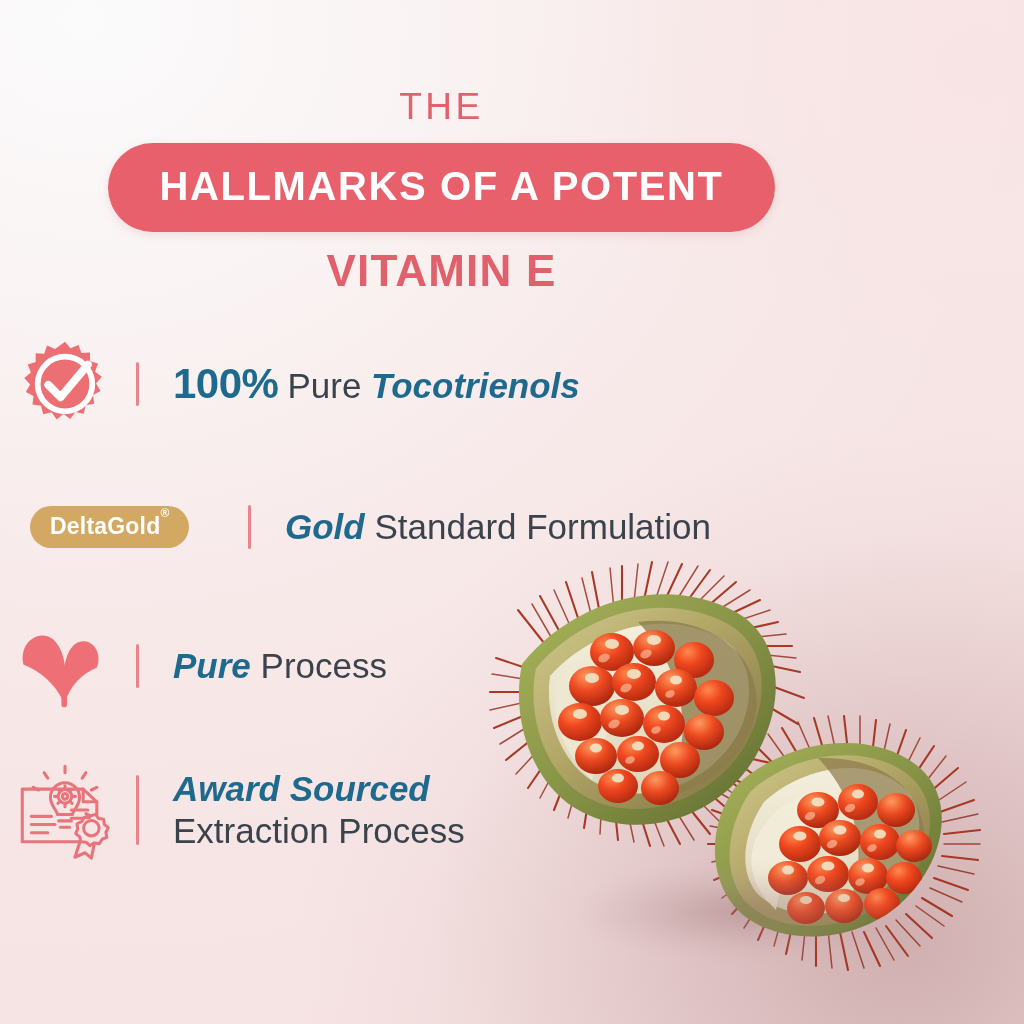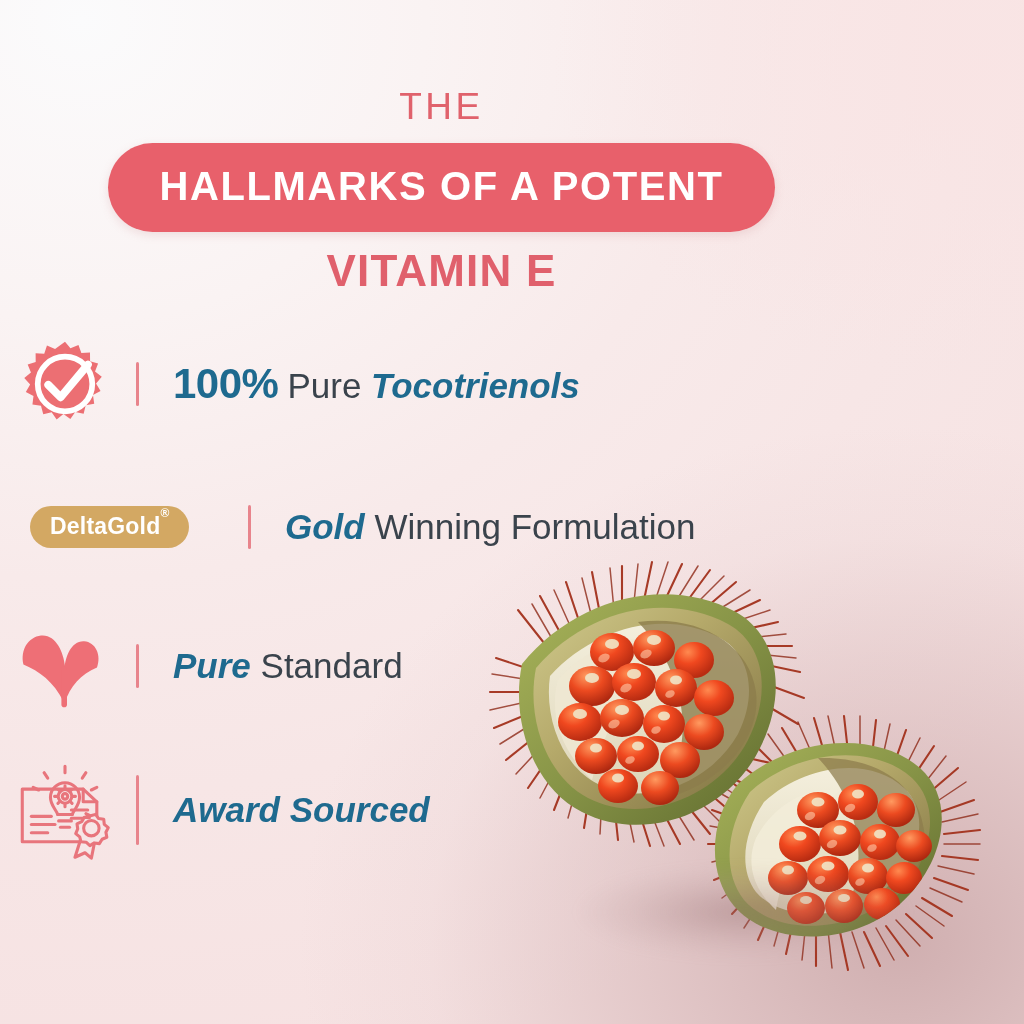--- a/index.html
+++ b/index.html
@@ -197,37 +197,37 @@
       <div class="feat-text"><span class="num-blue">100%</span><span class="plain" style="margin-left:9px;">Pure</span> <span class="em-blue">Tocotrienols</span></div>
     </div>
   </div>
 
   <div class="feature" style="top:487px; height:80px;">
     <div class="icon-cell wide">
       <div class="deltagold-pill"><span>DeltaGold</span><sup>®</sup></div>
     </div>
     <div class="divider" style="margin-left:0;"></div>
     <div class="text-block">
-      <div class="feat-text"><span class="em-blue">Gold</span> <span class="plain">Winning Formulation</span></div>
+      <div class="feat-text"><span class="em-blue">Gold</span> <span class="plain">Standard Formulation</span></div>
     </div>
   </div>
 
   <div class="feature" style="top:620px; height:92px;">
     <div class="icon-cell">
       <svg width="96" height="84" viewBox="0 0 120 104">
         <g fill="#ee6f76">
           <path d="M58 96 C46 72 28 58 8 50 C4 32 14 16 30 14 C48 12 58 34 60 52 C61 66 60 84 58 96 Z"></path>
           <path d="M60 98 C66 78 80 62 100 54 C106 38 98 22 84 21 C68 20 60 40 59 58 C58 72 59 88 60 98 Z"></path>
         </g>
         <path d="M59 56 L59 100" stroke="#ee6f76" stroke-width="7" stroke-linecap="round" fill="none"></path>
       </svg>
     </div>
     <div class="divider"></div>
     <div class="text-block">
-      <div class="feat-text"><span class="em-blue">Pure</span> <span class="plain">Standard</span></div>
+      <div class="feat-text"><span class="em-blue">Pure</span> <span class="plain">Process</span></div>
     </div>
   </div>
 
   <div class="feature" style="top:755px; height:110px;">
     <div class="icon-cell">
       <svg width="100" height="100" viewBox="0 0 110 110">
         <g fill="none" stroke="#e8757c" stroke-width="3.4" stroke-linecap="round" stroke-linejoin="round">
 
           <path d="M8 32 H75 L90 46 V90 H8 Z"></path>
           <path d="M75 32 V46 H90"></path>
@@ -260,20 +260,21 @@
                    l5.2 2.4 l5.4 -1.6 l3.4 4.6 l5.6 0.8 l0.6 5.6 l4.4 3.6 l-2.6 5 l1 5.6 l-5.2 2.2
                    l-3 4.8 l-5.6 -0.8 l-4.8 3 l-4.2 -3.8 l-5.6 -0.4 l-1.4 -5.4 l-4.4 -3.6 l2.2 -5.2
                    l-0.8 -5.6 l5.2 -2.4 l2.8 -4.8 l5.6 0.6 Z" fill="#f7e6e6"></path>
           <circle cx="84" cy="75" r="8.5" fill="#f7e6e6"></circle>
         </g>
       </svg>
     </div>
     <div class="divider" style="height:70px;"></div>
     <div class="text-block">
       <div class="feat-text"><span class="em-blue">Award Sourced</span></div>
+      <div class="feat-line2">Extraction Process</div>
     </div>
   </div>
 
   <div class="pod-wrap">
     <div class="pod-shadow"></div>
     <svg width="500" height="420" viewBox="0 0 500 420">
       <defs>
         <radialGradient id="seedA" cx="35%" cy="28%" r="72%">
           <stop offset="0%" stop-color="#ff8a50"></stop>
           <stop offset="45%" stop-color="#f0481f"></stop>

